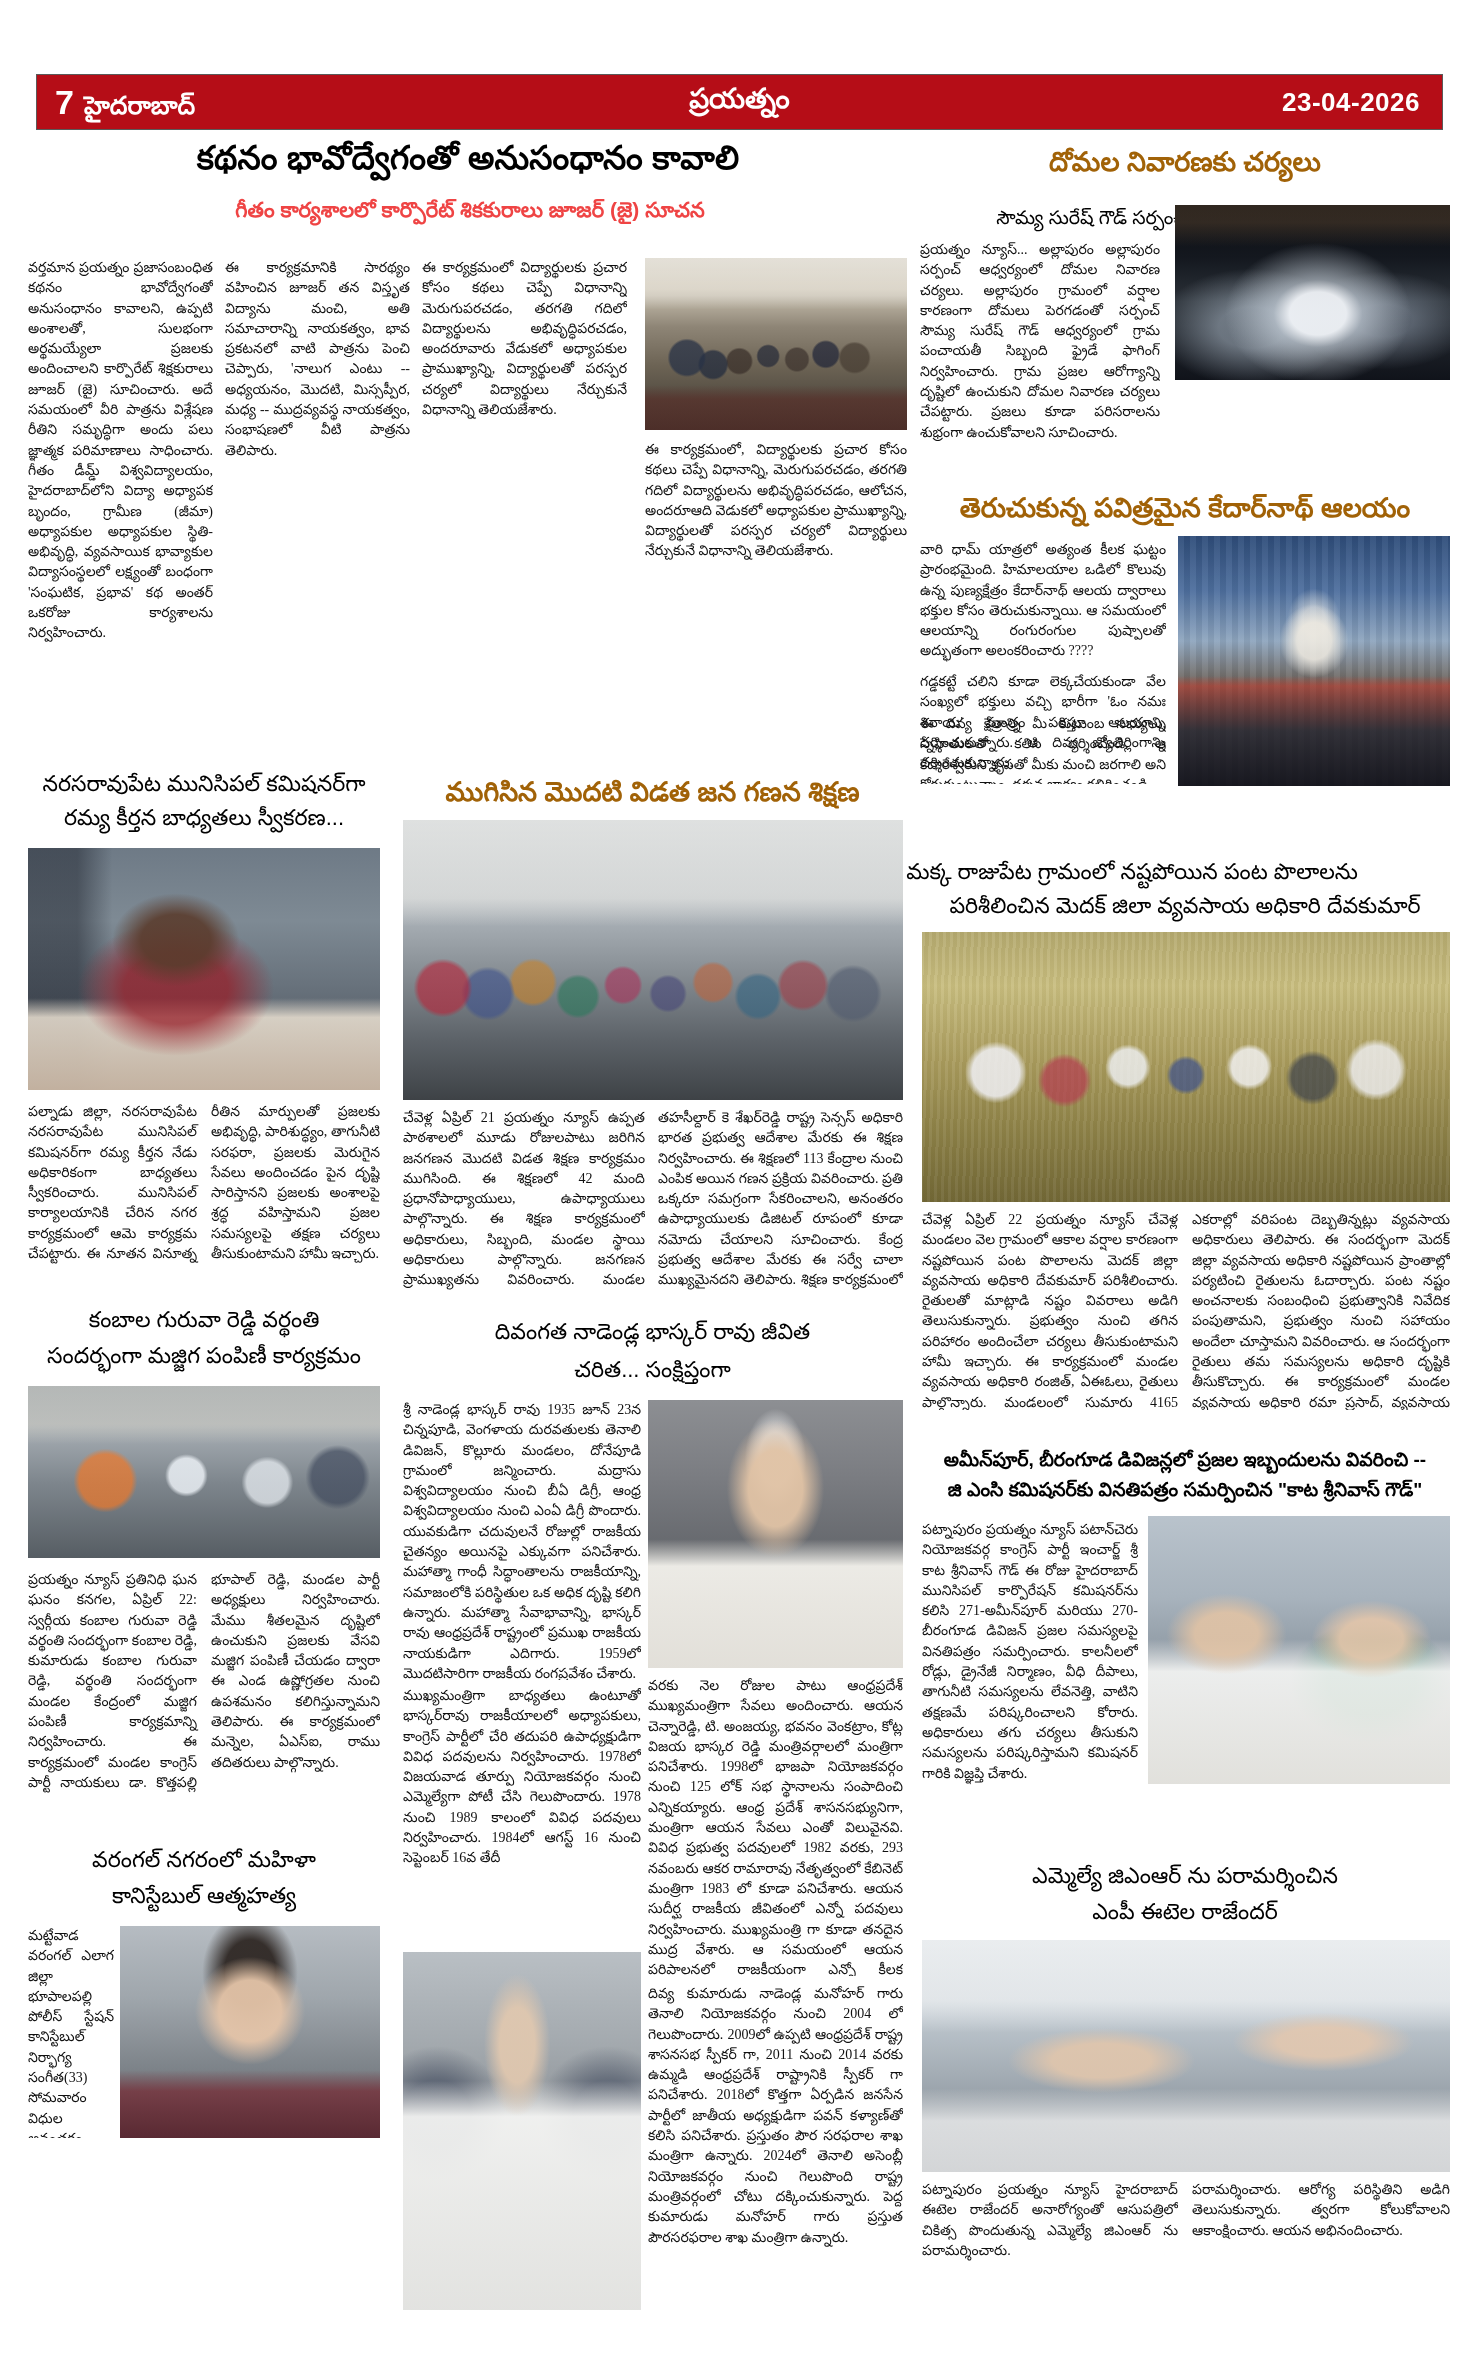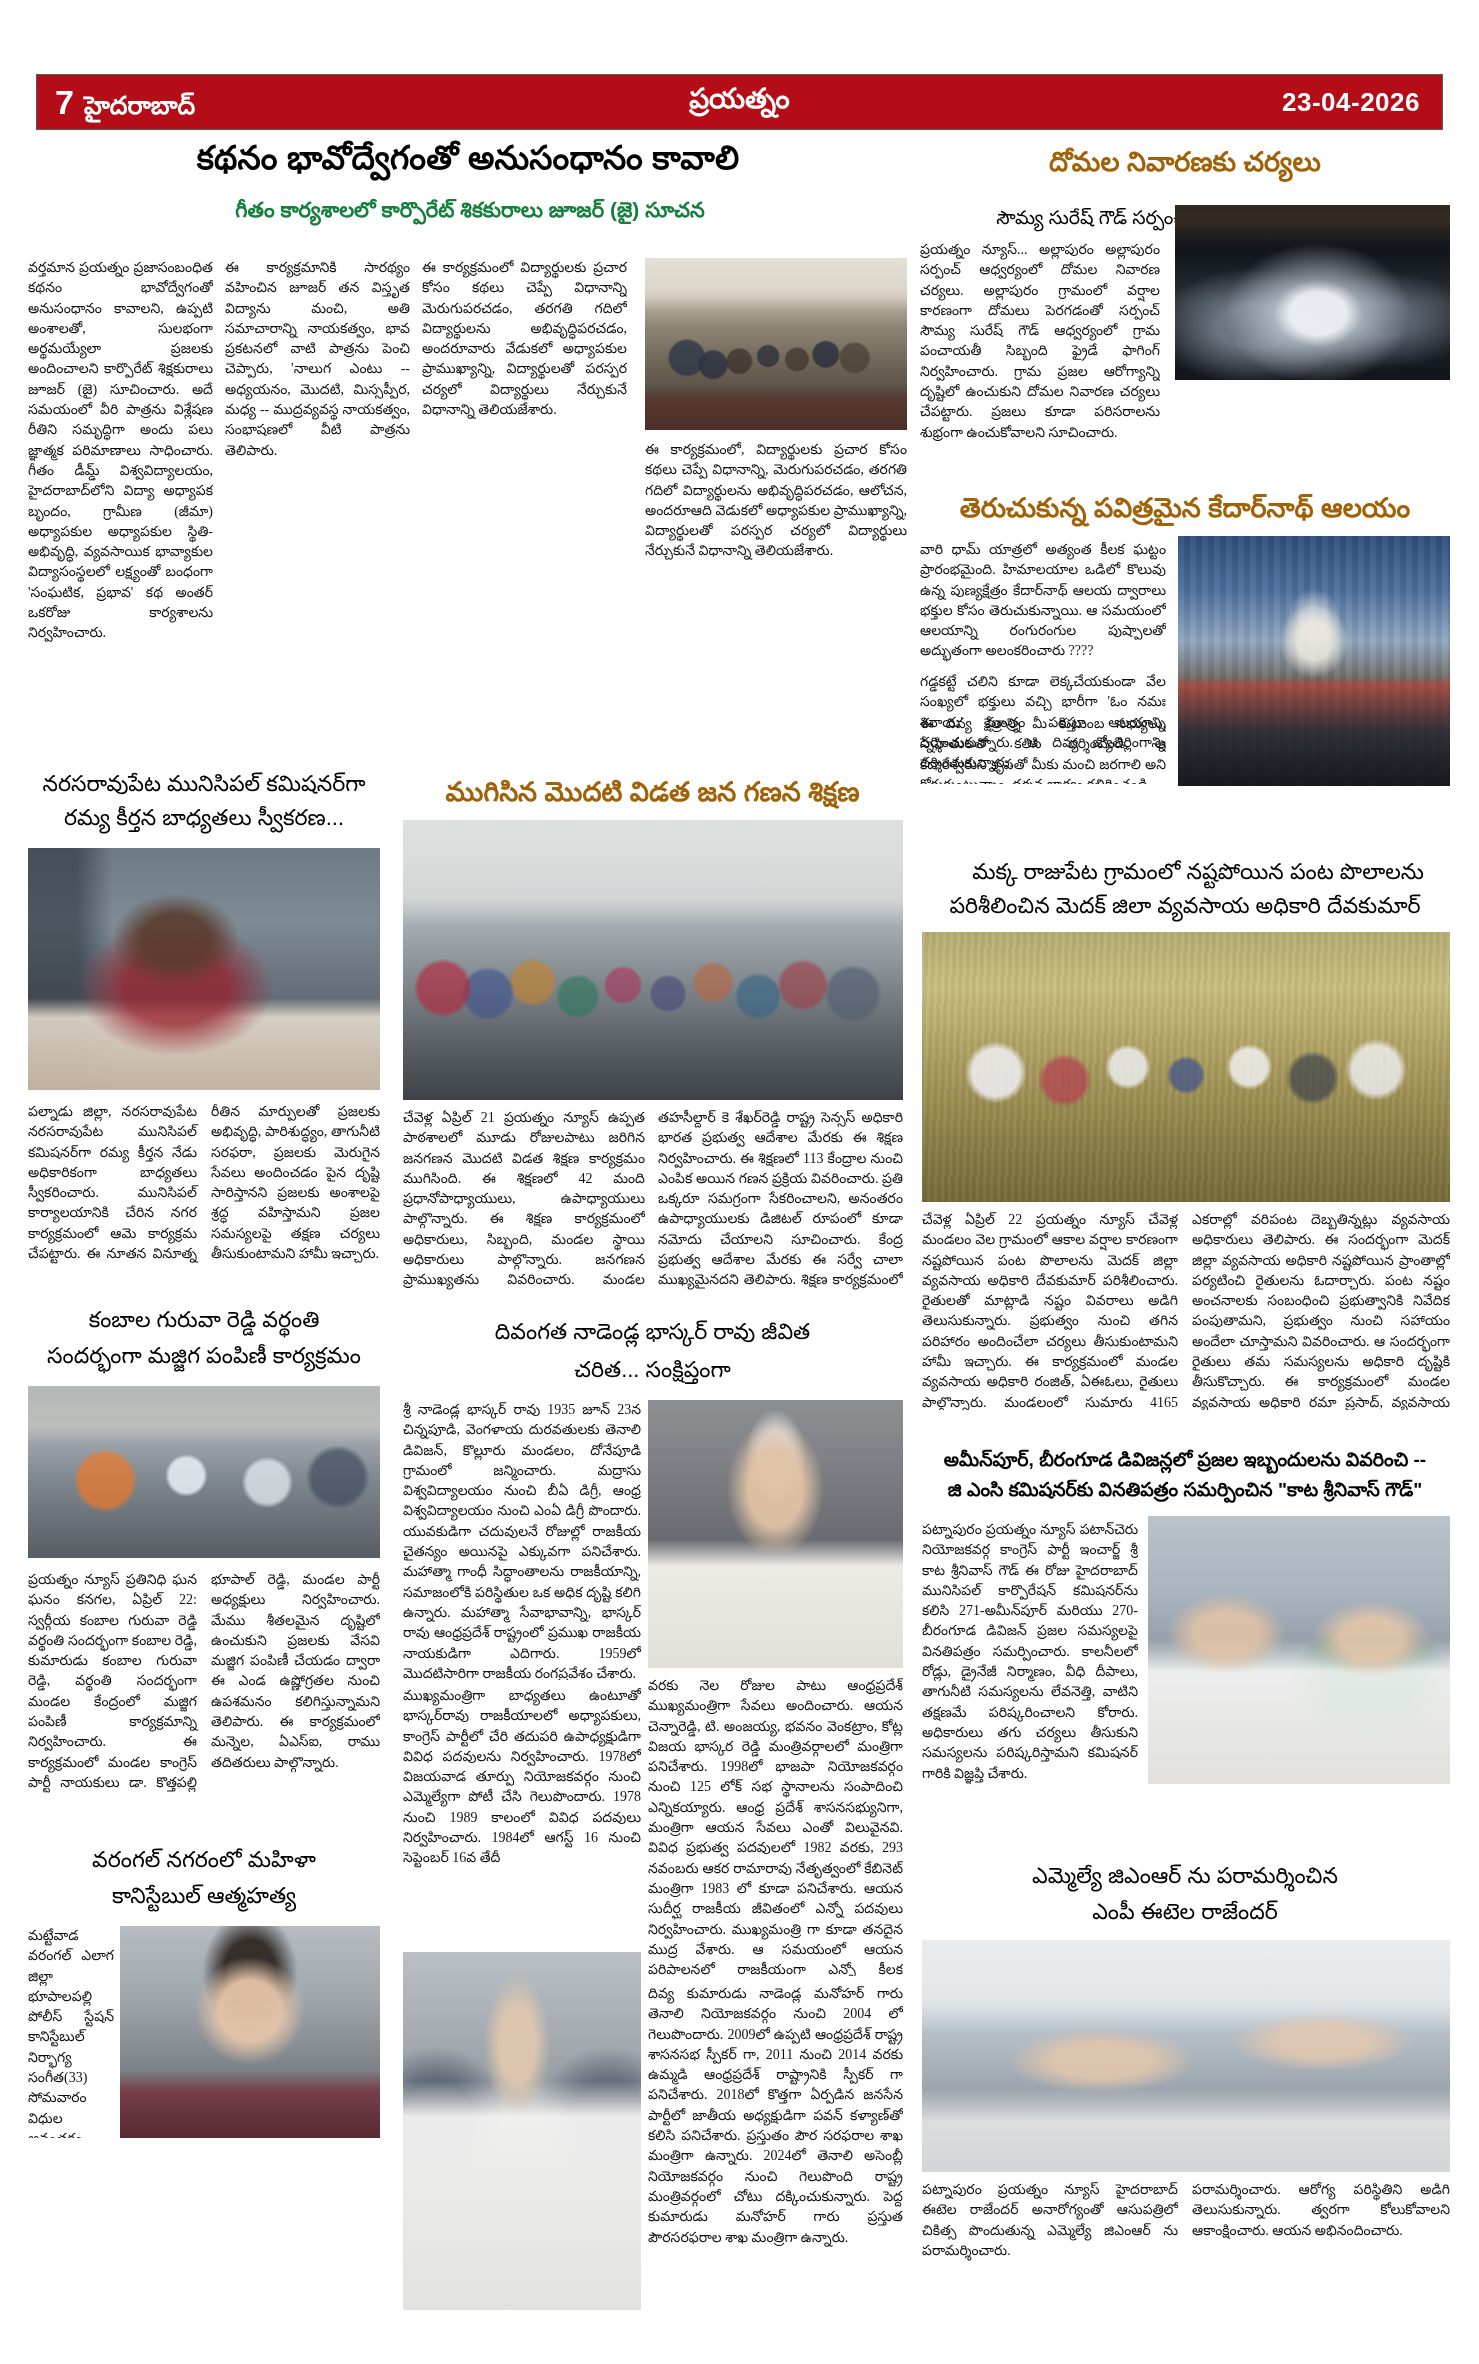--- a/index.html
+++ b/index.html
@@ -51,21 +51,21 @@
   }
   .hl-md {
     font-size: 22px; font-weight: normal; color: #000;
     text-align: center; line-height: 1.28;
   }
   .hl-sm {
     font-size: 19px; font-weight: bold; color: #000;
     text-align: center; line-height: 1.3;
   }
   .subhl {
-    font-size: 21px; font-weight: bold; color: #15803d;
+    font-size: 21px; font-weight: bold; color: #ef4444;
     text-align: center; line-height: 1.3;
   }
   .body-col {
     font-size: 14px; color: #111; line-height: 1.45;
     text-align: justify; hyphens: none; font-family: Liberation Serif, serif;
   }
 
   
   .photo {
     position: absolute;
@@ -292,21 +292,21 @@
 
   <div class="blk body-col two-col" style="left:28px; top:1102px; width:352px; height:176px; overflow:hidden;">పల్నాడు జిల్లా, నరసరావుపేట నరసరావుపేట మునిసిపల్ కమిషనర్‌గా రమ్య కీర్తన నేడు అధికారికంగా బాధ్యతలు స్వీకరించారు. మునిసిపల్ కార్యాలయానికి చేరిన నగర కార్యక్రమంలో ఆమె కార్యక్రమ చేపట్టారు. ఈ నూతన వినూత్న రీతిన మార్పులతో ప్రజలకు అభివృద్ధి, పారిశుద్ధ్యం, తాగునీటి సరఫరా, ప్రజలకు మెరుగైన సేవలు అందించడం పైన దృష్టి సారిస్తానని ప్రజలకు అంశాలపై శ్రద్ధ వహిస్తామని ప్రజల సమస్యలపై తక్షణ చర్యలు తీసుకుంటామని హామీ ఇచ్చారు.</div>
 
   <div class="blk hl-lg" style="left:400px; top:776px; width:505px;">ముగిసిన మొదటి విడత జన గణన శిక్షణ</div>
 
   <div class="photo ph-group" style="left:403px; top:820px; width:500px; height:280px;"></div>
 
   <div class="blk body-col" style="left:403px; top:1108px; width:242px; height:185px; overflow:hidden;">చేవెళ్ల ఏప్రిల్ 21 ప్రయత్నం న్యూస్ ఉప్పత పాఠశాలలో మూడు రోజులపాటు జరిగిన జనగణన మొదటి విడత శిక్షణ కార్యక్రమం ముగిసింది. ఈ శిక్షణలో 42 మంది ప్రధానోపాధ్యాయులు, ఉపాధ్యాయులు పాల్గొన్నారు. ఈ శిక్షణ కార్యక్రమంలో అధికారులు, సిబ్బంది, మండల స్థాయి అధికారులు పాల్గొన్నారు. జనగణన ప్రాముఖ్యతను వివరించారు. మండల ప్రత్యేకాధికారి జయప్రద రెడ్డి, ఎంఈఓ కృష్ణ సింగ్ పాల్గొన్నారు.</div>
   <div class="blk body-col" style="left:658px; top:1108px; width:245px; height:185px; overflow:hidden;">తహసీల్దార్ కె శేఖర్‌రెడ్డి రాష్ట్ర సెన్సస్ అధికారి భారత ప్రభుత్వ ఆదేశాల మేరకు ఈ శిక్షణ నిర్వహించారు. ఈ శిక్షణలో 113 కేంద్రాల నుంచి ఎంపిక అయిన గణన ప్రక్రియ వివరించారు. ప్రతి ఒక్కరూ సమగ్రంగా సేకరించాలని, అనంతరం ఉపాధ్యాయులకు డిజిటల్ రూపంలో కూడా నమోదు చేయాలని సూచించారు. కేంద్ర ప్రభుత్వ ఆదేశాల మేరకు ఈ సర్వే చాలా ముఖ్యమైనదని తెలిపారు. శిక్షణ కార్యక్రమంలో మండల అధికారులు పాల్గొన్నారు.</div>
 
-  <div class="blk hl-md" style="left:931px; top:858px; width:534px;">మక్క రాజుపేట గ్రామంలో నష్టపోయిన పంట పొలాలను</div>
+  <div class="blk hl-md" style="left:865px; top:858px; width:534px;">మక్క రాజుపేట గ్రామంలో నష్టపోయిన పంట పొలాలను</div>
   <div class="blk hl-md" style="left:918px; top:892px; width:534px;">పరిశీలించిన మెదక్ జిలా వ్యవసాయ అధికారి దేవకుమార్</div>
 
   <div class="photo ph-field" style="left:922px; top:932px; width:528px; height:270px;"></div>
 
   <div class="blk body-col" style="left:922px; top:1210px; width:256px; height:200px; overflow:hidden;">చేవెళ్ల ఏప్రిల్ 22 ప్రయత్నం న్యూస్ చేవెళ్ల మండలం వెల గ్రామంలో ఆకాల వర్షాల కారణంగా నష్టపోయిన పంట పొలాలను మెదక్ జిల్లా వ్యవసాయ అధికారి దేవకుమార్ పరిశీలించారు. రైతులతో మాట్లాడి నష్టం వివరాలు అడిగి తెలుసుకున్నారు. ప్రభుత్వం నుంచి తగిన పరిహారం అందించేలా చర్యలు తీసుకుంటామని హామీ ఇచ్చారు. ఈ కార్యక్రమంలో మండల వ్యవసాయ అధికారి రంజిత్, ఏఈఓలు, రైతులు పాల్గొన్నారు. మండలంలో సుమారు 4165 ఎకరాల్లో పంట నష్టం జరిగినట్లు అంచనా వేశారు.</div>
   <div class="blk body-col" style="left:1192px; top:1210px; width:258px; height:200px; overflow:hidden;">ఎకరాల్లో వరిపంట దెబ్బతిన్నట్లు వ్యవసాయ అధికారులు తెలిపారు. ఈ సందర్భంగా మెదక్ జిల్లా వ్యవసాయ అధికారి నష్టపోయిన ప్రాంతాల్లో పర్యటించి రైతులను ఓదార్చారు. పంట నష్టం అంచనాలకు సంబంధించి ప్రభుత్వానికి నివేదిక పంపుతామని, ప్రభుత్వం నుంచి సహాయం అందేలా చూస్తామని వివరించారు. ఆ సందర్భంగా రైతులు తమ సమస్యలను అధికారి దృష్టికి తీసుకొచ్చారు. ఈ కార్యక్రమంలో మండల వ్యవసాయ అధికారి రమా ప్రసాద్, వ్యవసాయ విస్తరణ అధికారులు, స్థానిక రైతులు తదితరులు పాల్గొన్నారు.</div>
 
   <div class="blk hl-md" style="left:24px; top:1306px; width:360px;">కంబాల గురువా రెడ్డి వర్థంతి</div>
   <div class="blk hl-md" style="left:24px; top:1342px; width:360px;">సందర్భంగా మజ్జిగ పంపిణీ కార్యక్రమం</div>
 

